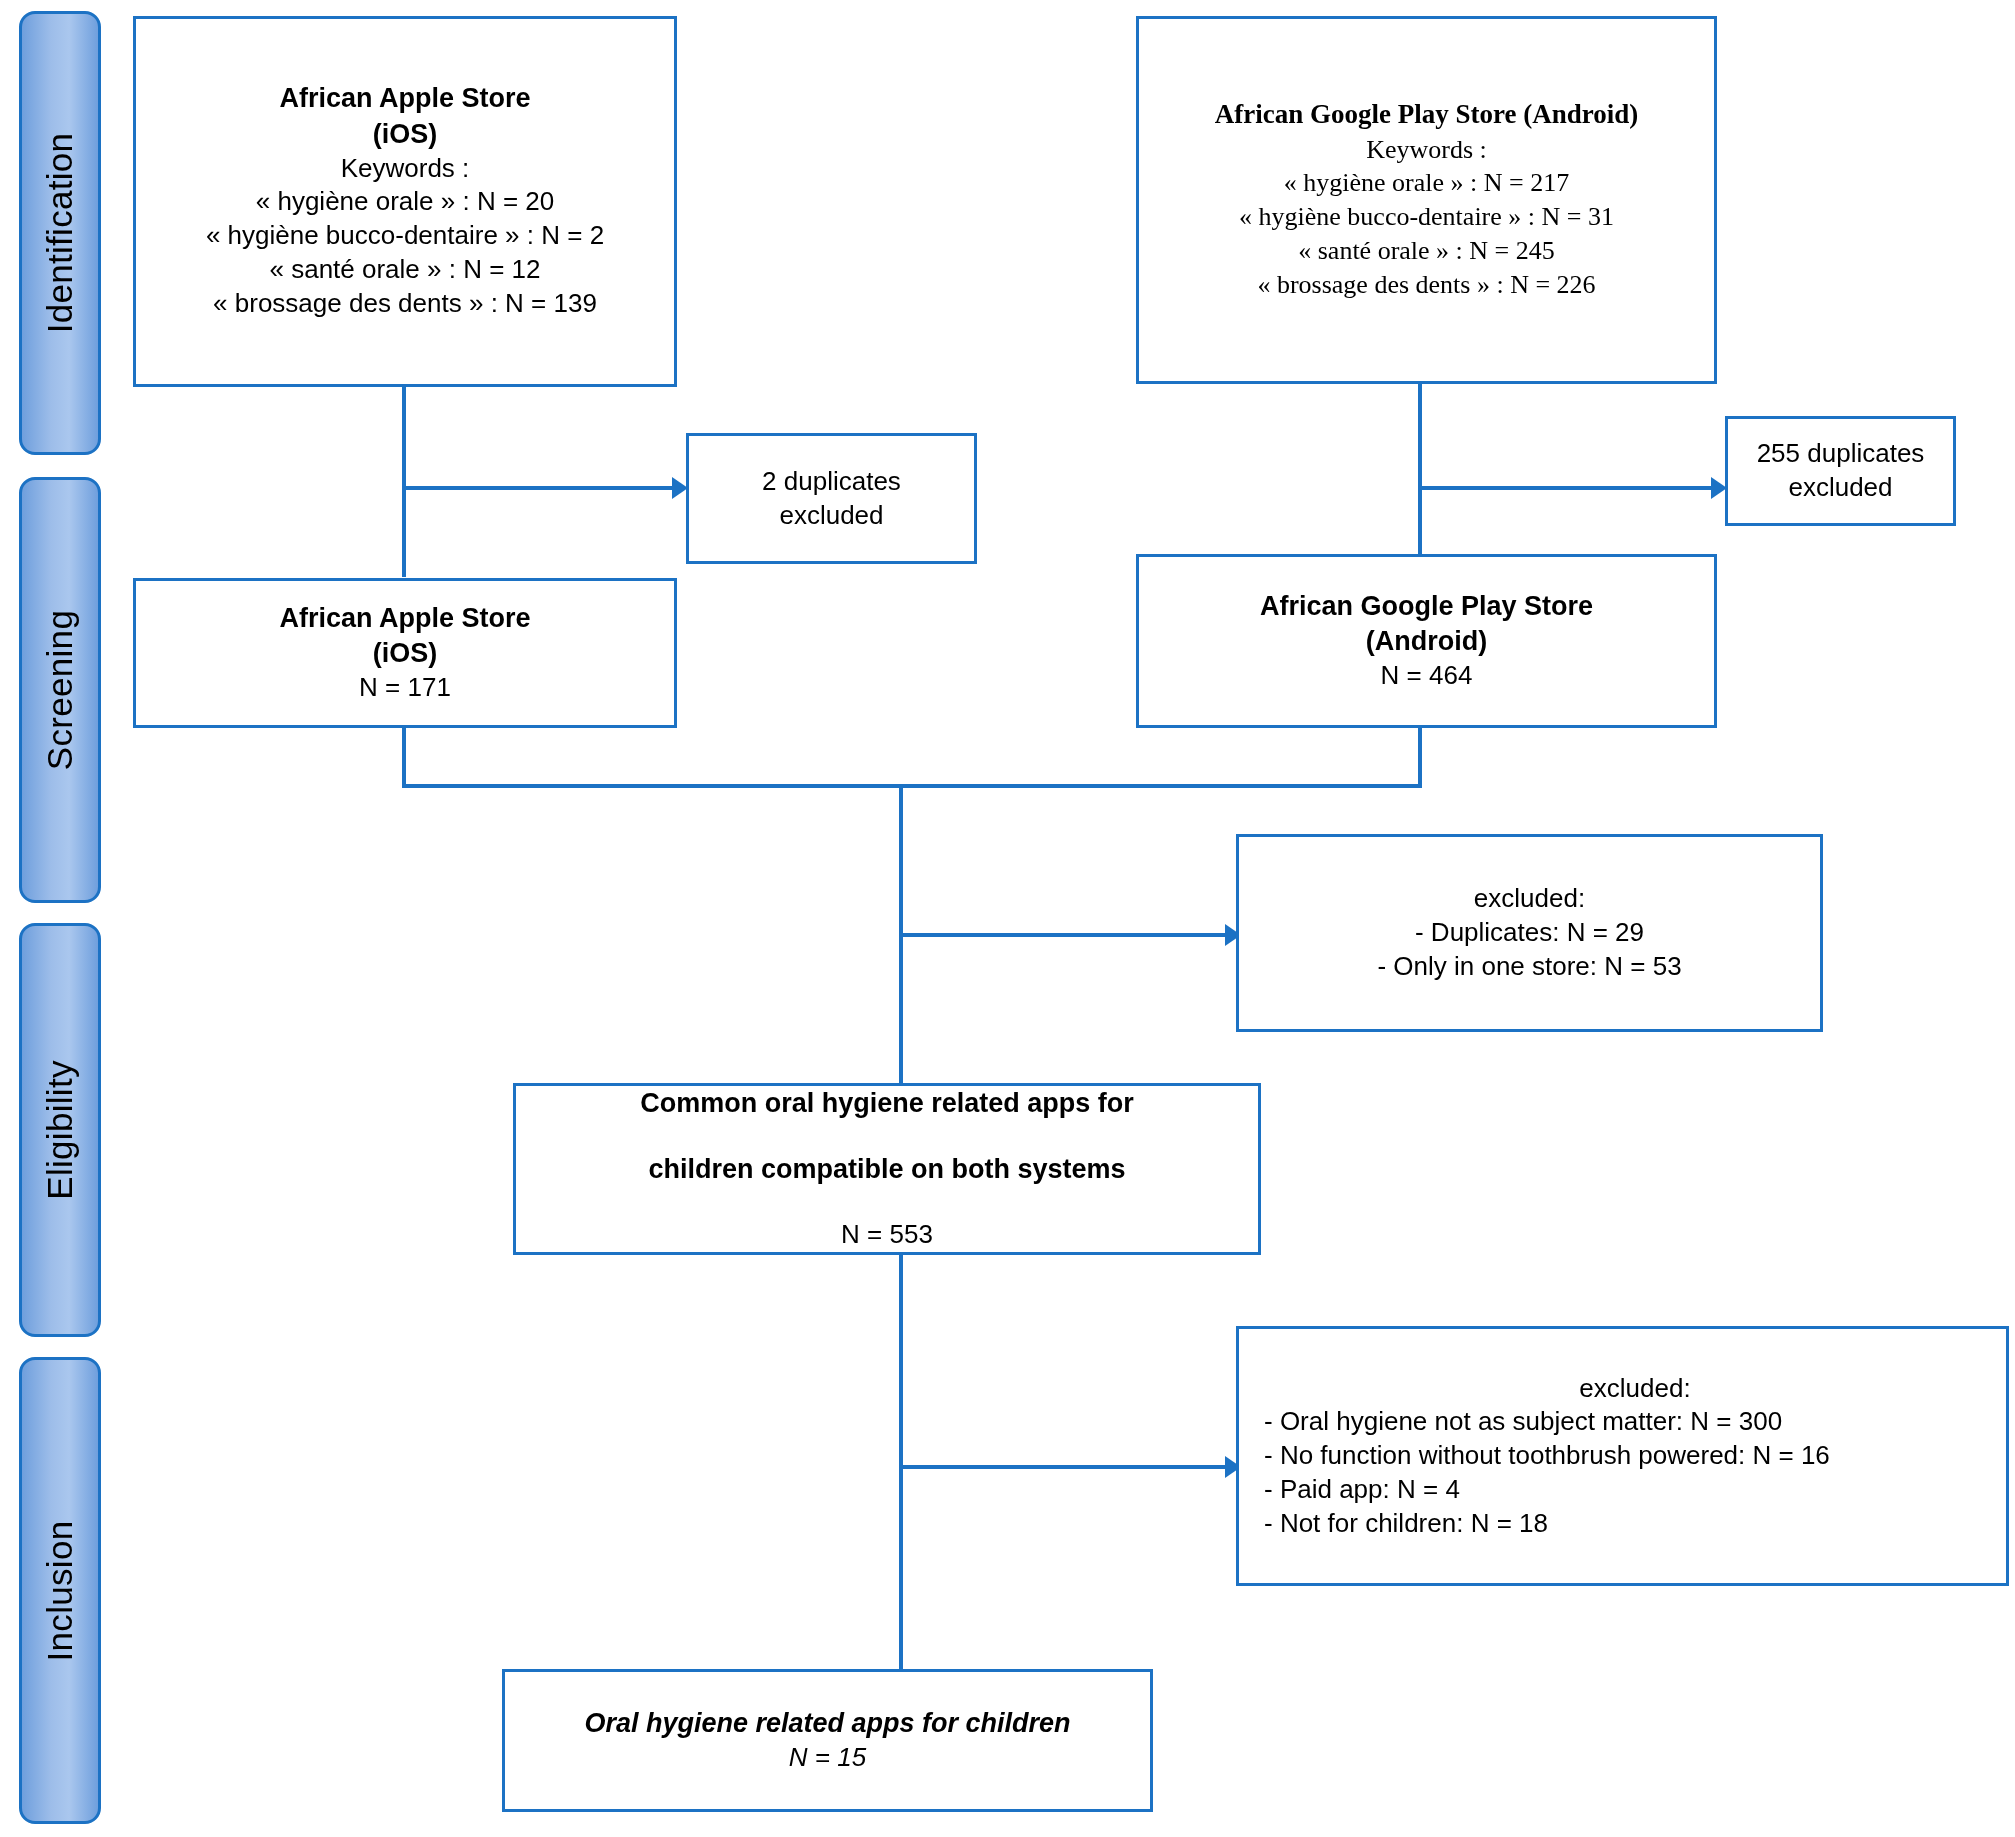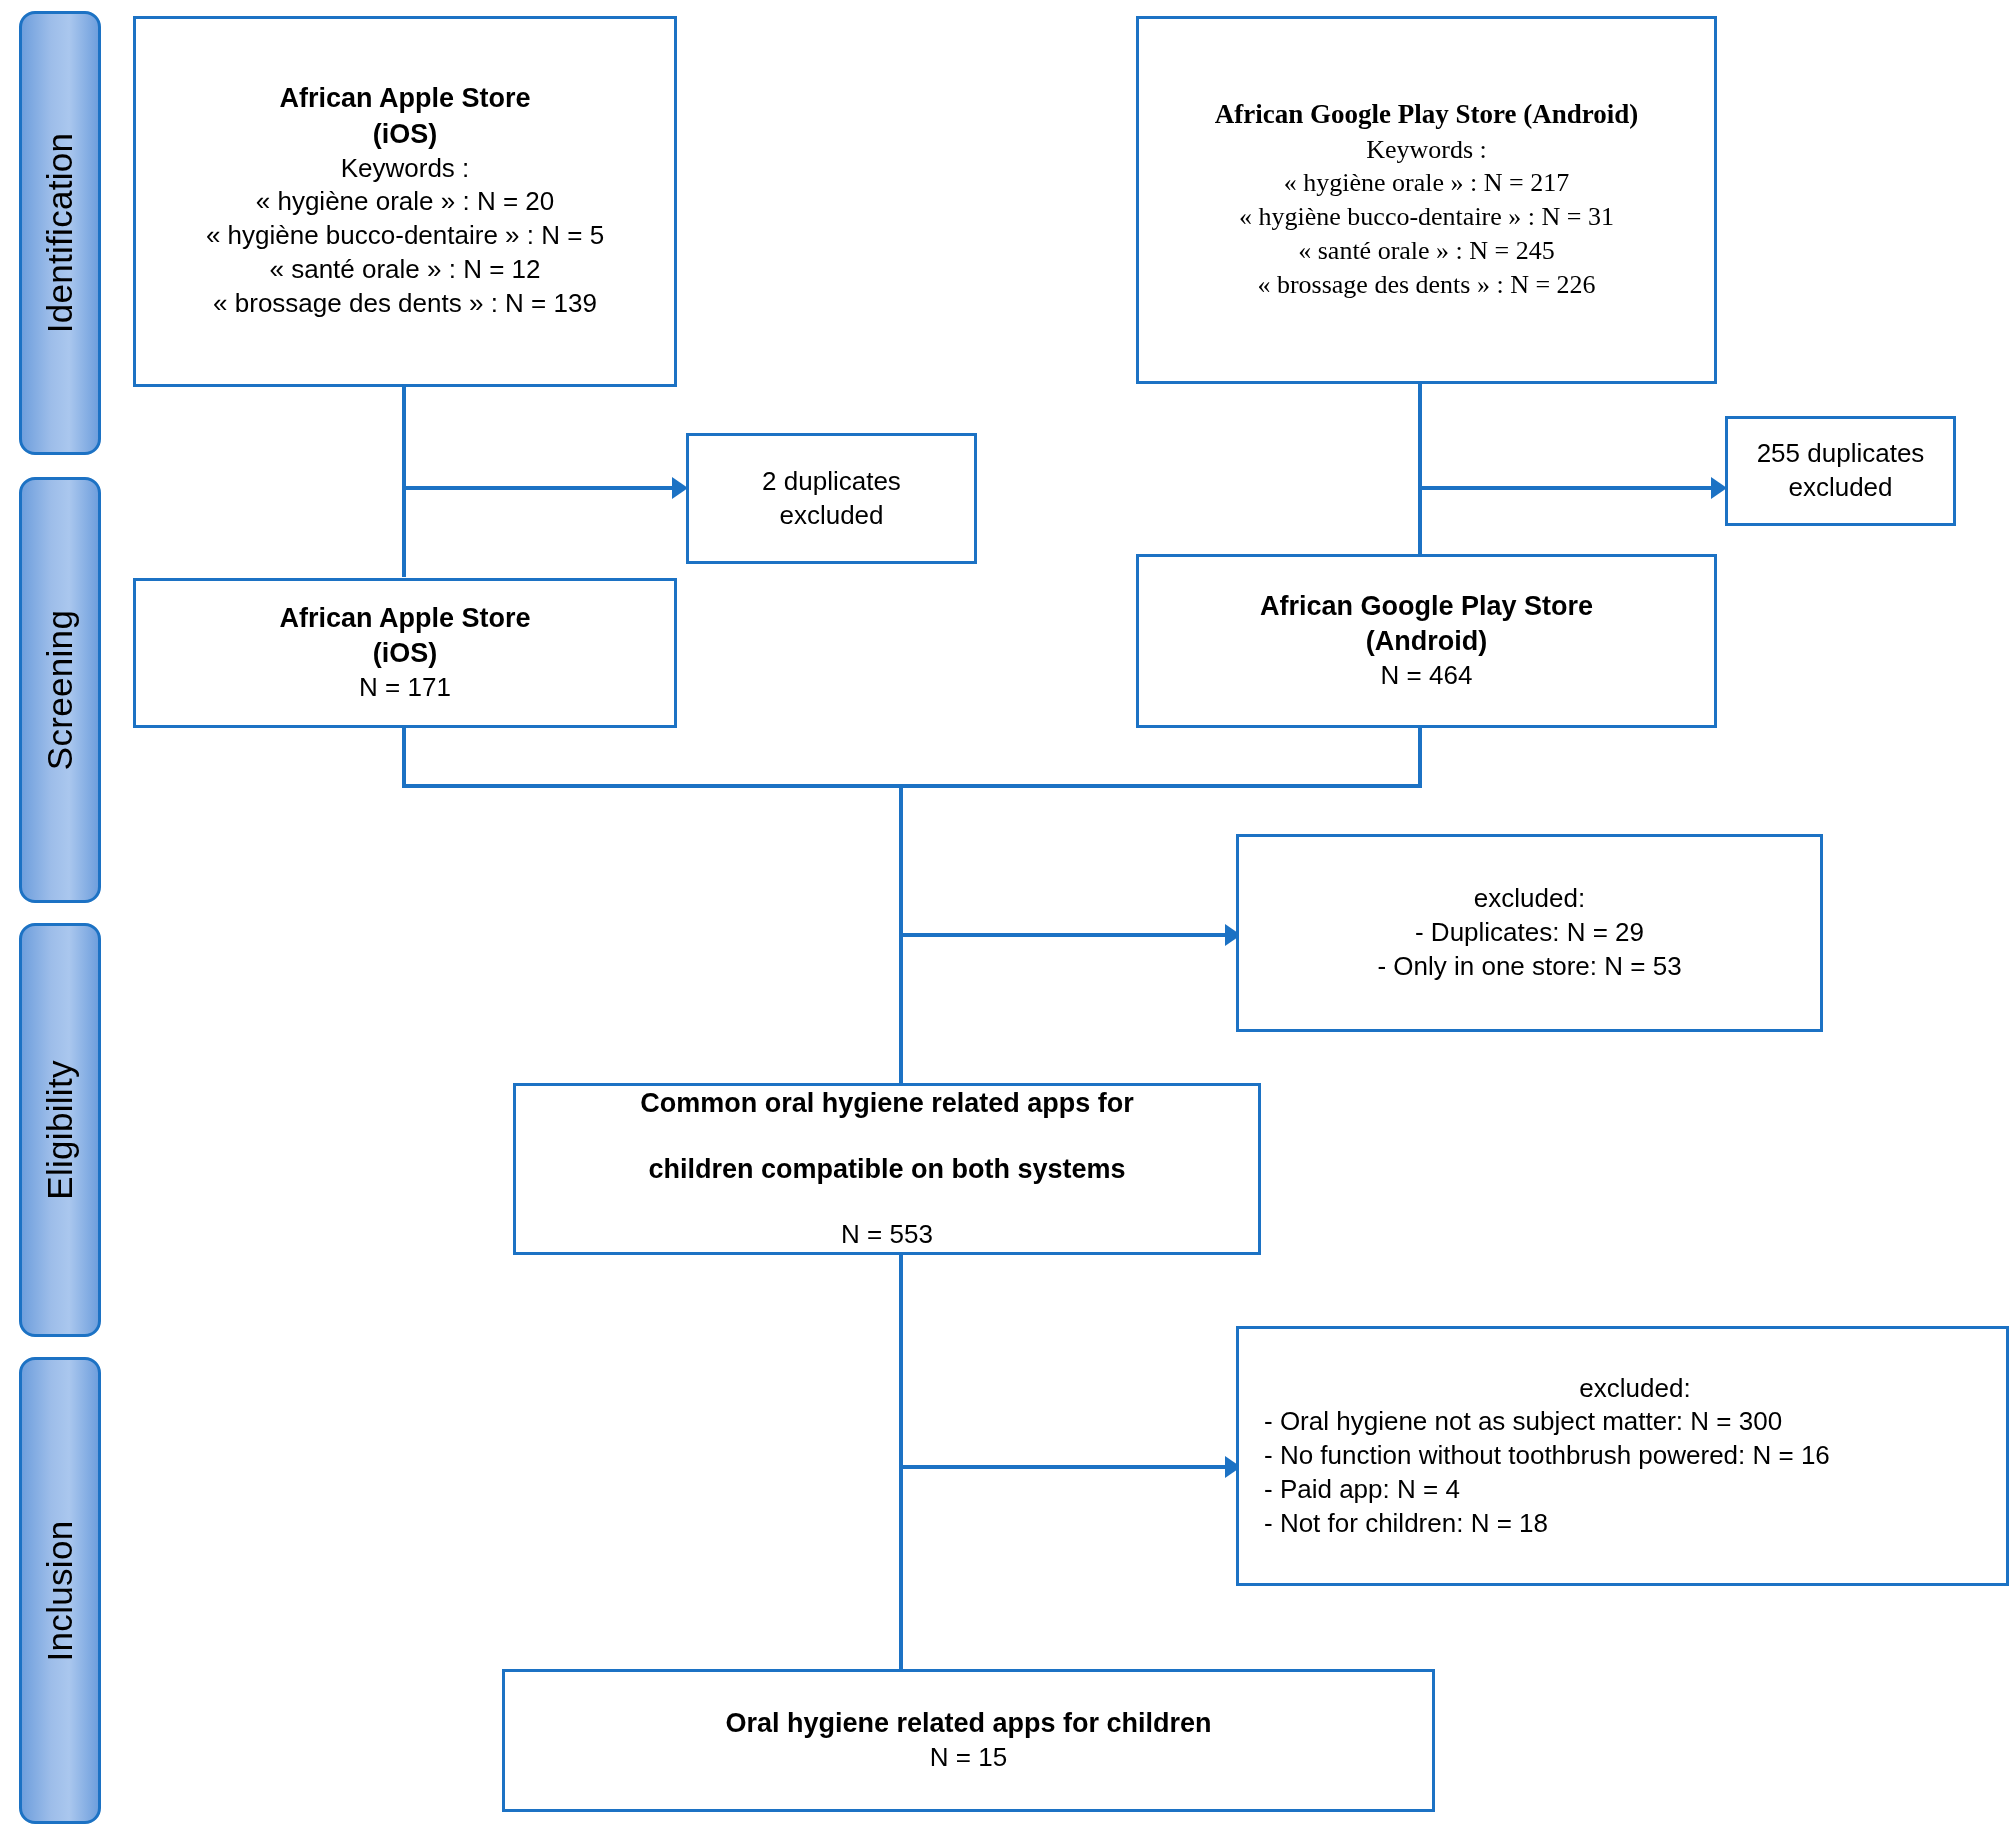--- a/index.html
+++ b/index.html
@@ -105,21 +105,21 @@
   <div class="vline" style="left:899px; top:1255px; height:426px;"></div>
 
   <div class="hline" style="left:899px; top:1465px; width:329px;"></div>
   <div class="arrow" style="left:1225px; top:1456px;"></div>
 
   <div class="box" style="left:133px; top:15.5px; width:544px; height:371px;">
     <span class="ln b fs-lg">African Apple Store</span>
     <span class="ln b fs-lg">(iOS)</span>
     <span class="ln fs-md">Keywords :</span>
     <span class="ln fs-md">« hygiène orale » : N = 20</span>
-    <span class="ln fs-md">« hygiène bucco-dentaire » : N = 5</span>
+    <span class="ln fs-md">« hygiène bucco-dentaire » : N = 2</span>
     <span class="ln fs-md">« santé orale » : N = 12</span>
     <span class="ln fs-md">« brossage des dents » :  N = 139</span>
   </div>
 
   <div class="box" style="left:1136px; top:15.5px; width:581px; height:368px;font-family:Liberation Serif, serif;">
     <span class="ln b fs-lg">African Google Play Store (Android)</span>
     <span class="ln fs-md">Keywords :</span>
     <span class="ln fs-md">« hygiène orale » : N = 217</span>
     <span class="ln fs-md">« hygiène bucco-dentaire » : N = 31</span>
     <span class="ln fs-md">« santé orale » : N = 245</span>
@@ -161,19 +161,19 @@
   </div>
 
   <div class="box left-align pad-l" style="left:1236px; top:1326px; width:773px; height:260px;">
     <span class="ln fs-md" style="width:100%; text-align:center;">excluded:</span>
     <span class="ln fs-md">- Oral hygiene not as subject matter: N = 300</span>
     <span class="ln fs-md">- No function without  toothbrush powered: N = 16</span>
     <span class="ln fs-md">- Paid app: N = 4</span>
     <span class="ln fs-md">- Not for children: N = 18</span>
   </div>
 
-  <div class="box" style="left:502px; top:1669px; width:933px; height:143px;">
+  <div class="box" style="left:502px; top:1669px; width:651px; height:143px;font-style:italic;">
     <span class="ln b fs-lg">Oral hygiene related apps for children</span>
     <span class="ln fs-md">N = 15</span>
   </div>
 
 </div>
 
 
 </body></html>

